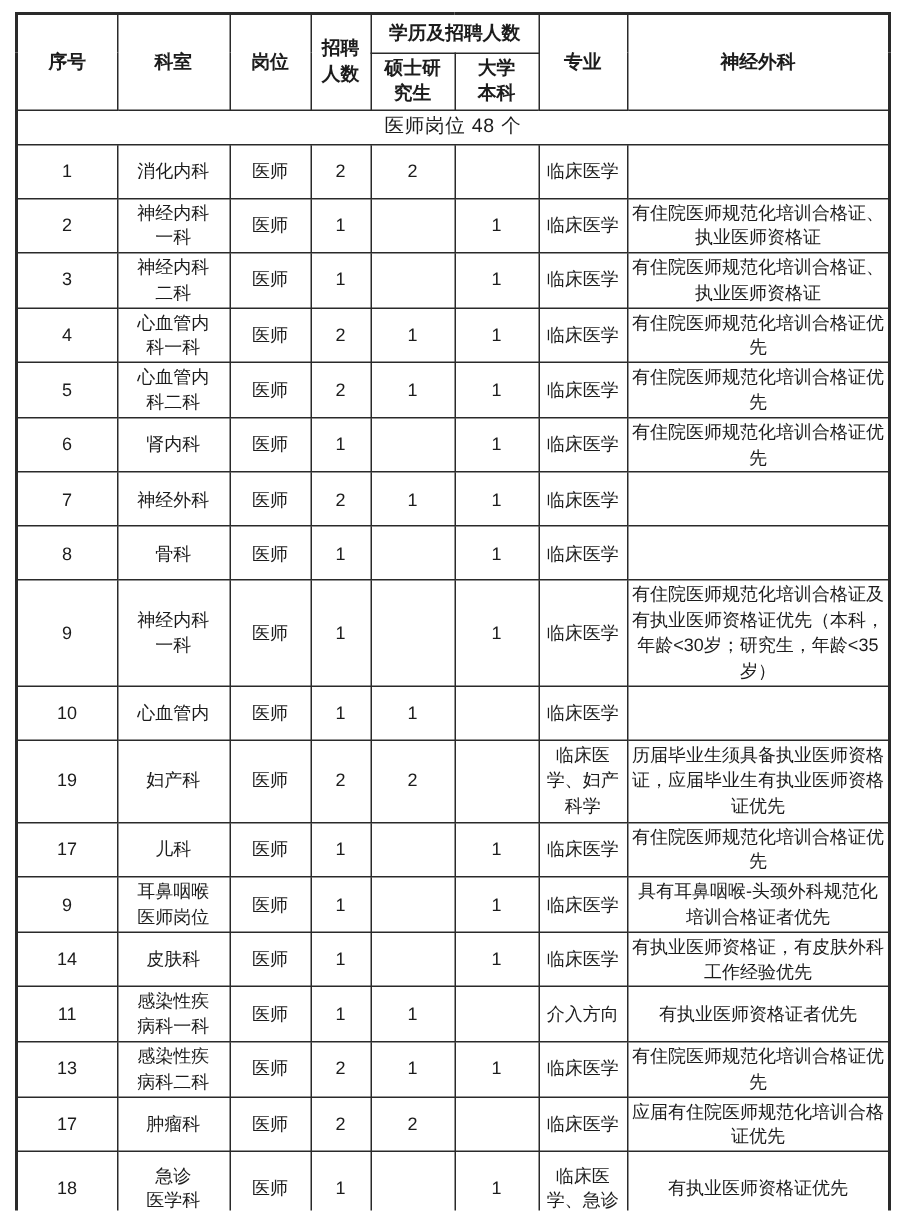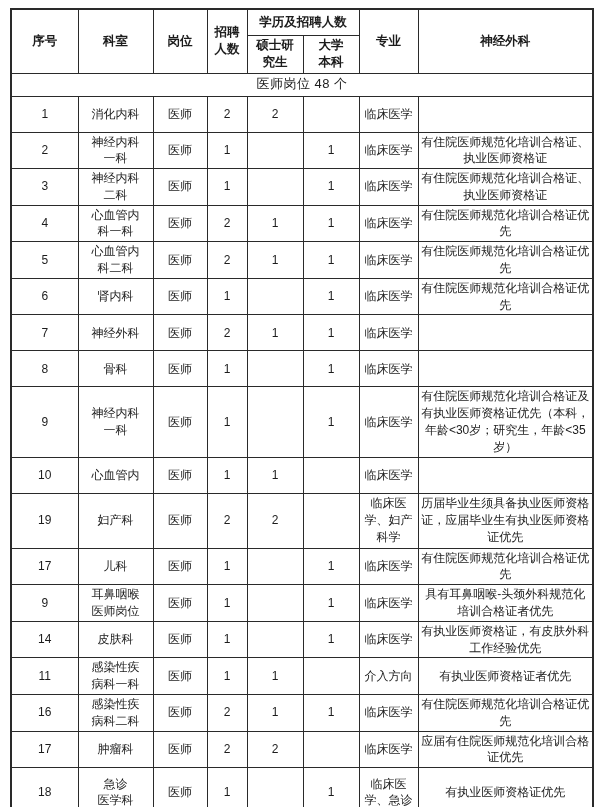--- a/index.html
+++ b/index.html
@@ -226,21 +226,21 @@
         <td>感染性疾
 病科一科</td>
         <td>医师</td>
         <td class="cell-count">1</td>
         <td class="cell-master">1</td>
         <td class="cell-bachelor"></td>
         <td>介入方向</td>
         <td class="cell-other">有执业医师资格证者优先</td>
       </tr>
     <tr class="data">
-        <td class="cell-no">16</td>
+        <td class="cell-no">13</td>
         <td>感染性疾
 病科二科</td>
         <td>医师</td>
         <td class="cell-count">2</td>
         <td class="cell-master">1</td>
         <td class="cell-bachelor">1</td>
         <td>临床医学</td>
         <td class="cell-other">有住院医师规范化培训合格证优先</td>
       </tr>
     <tr class="data">

